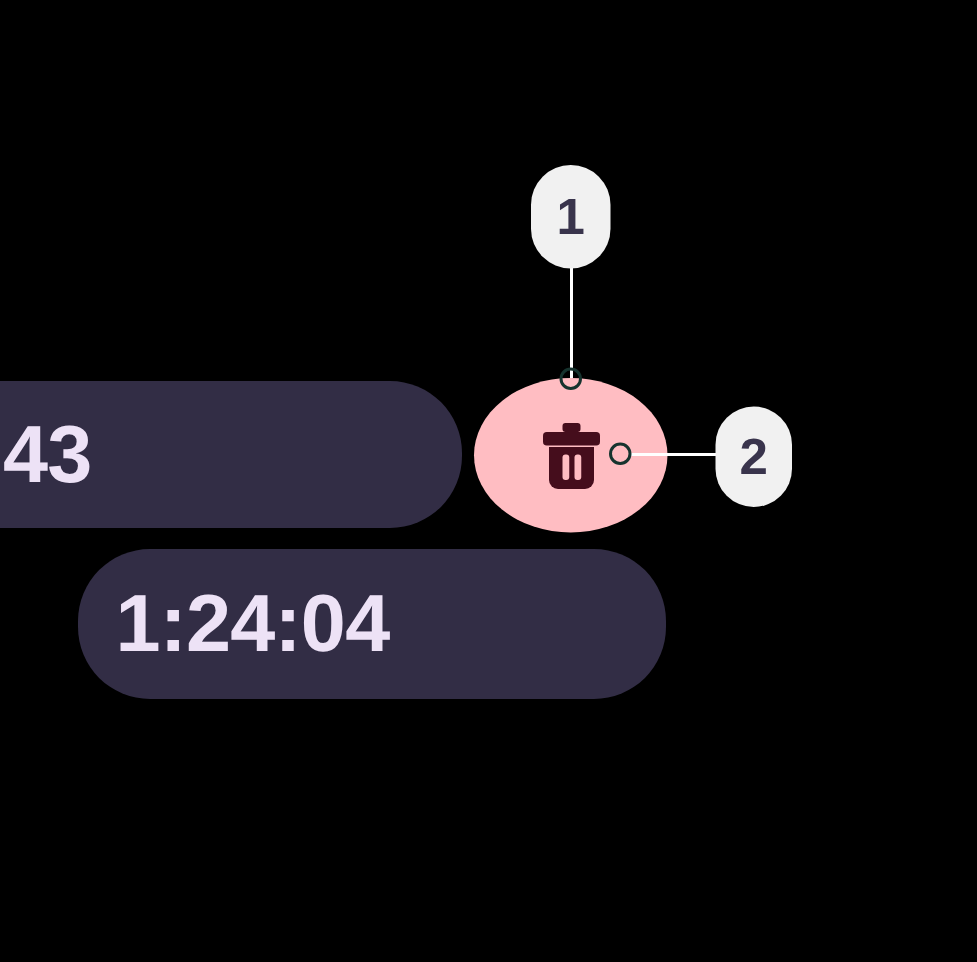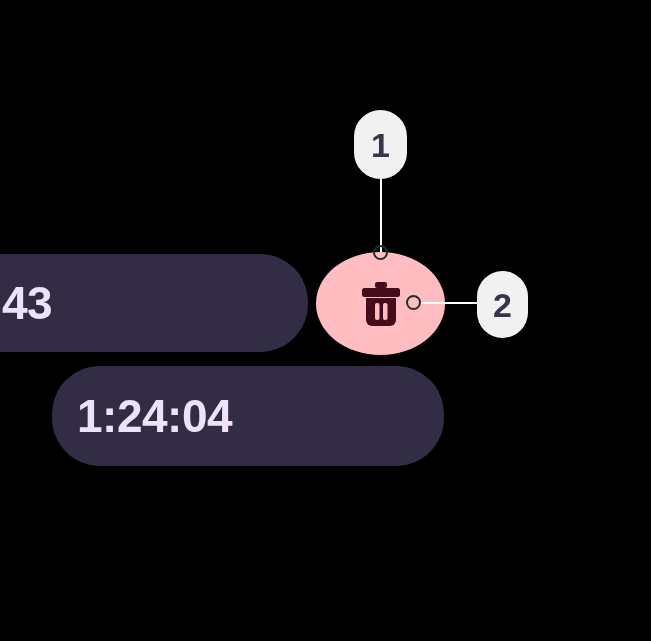--- a/index.html
+++ b/index.html
@@ -24,21 +24,21 @@
   .pill {
     position: absolute;
     background: #322D45;
     border-radius: 48px;
     display: flex;
     align-items: center;
     box-sizing: border-box;
   }
   .pill-label {
     color: #EDE2F6;
-    font-size: 46px;
+    font-size: 54px;
     font-weight: 700;
     letter-spacing: -0.5px;
     line-height: 1;
     white-space: nowrap;
   }
   #pill-count {
     left: -120px;
     top: 254px;
     width: 428px;
     height: 98px;

